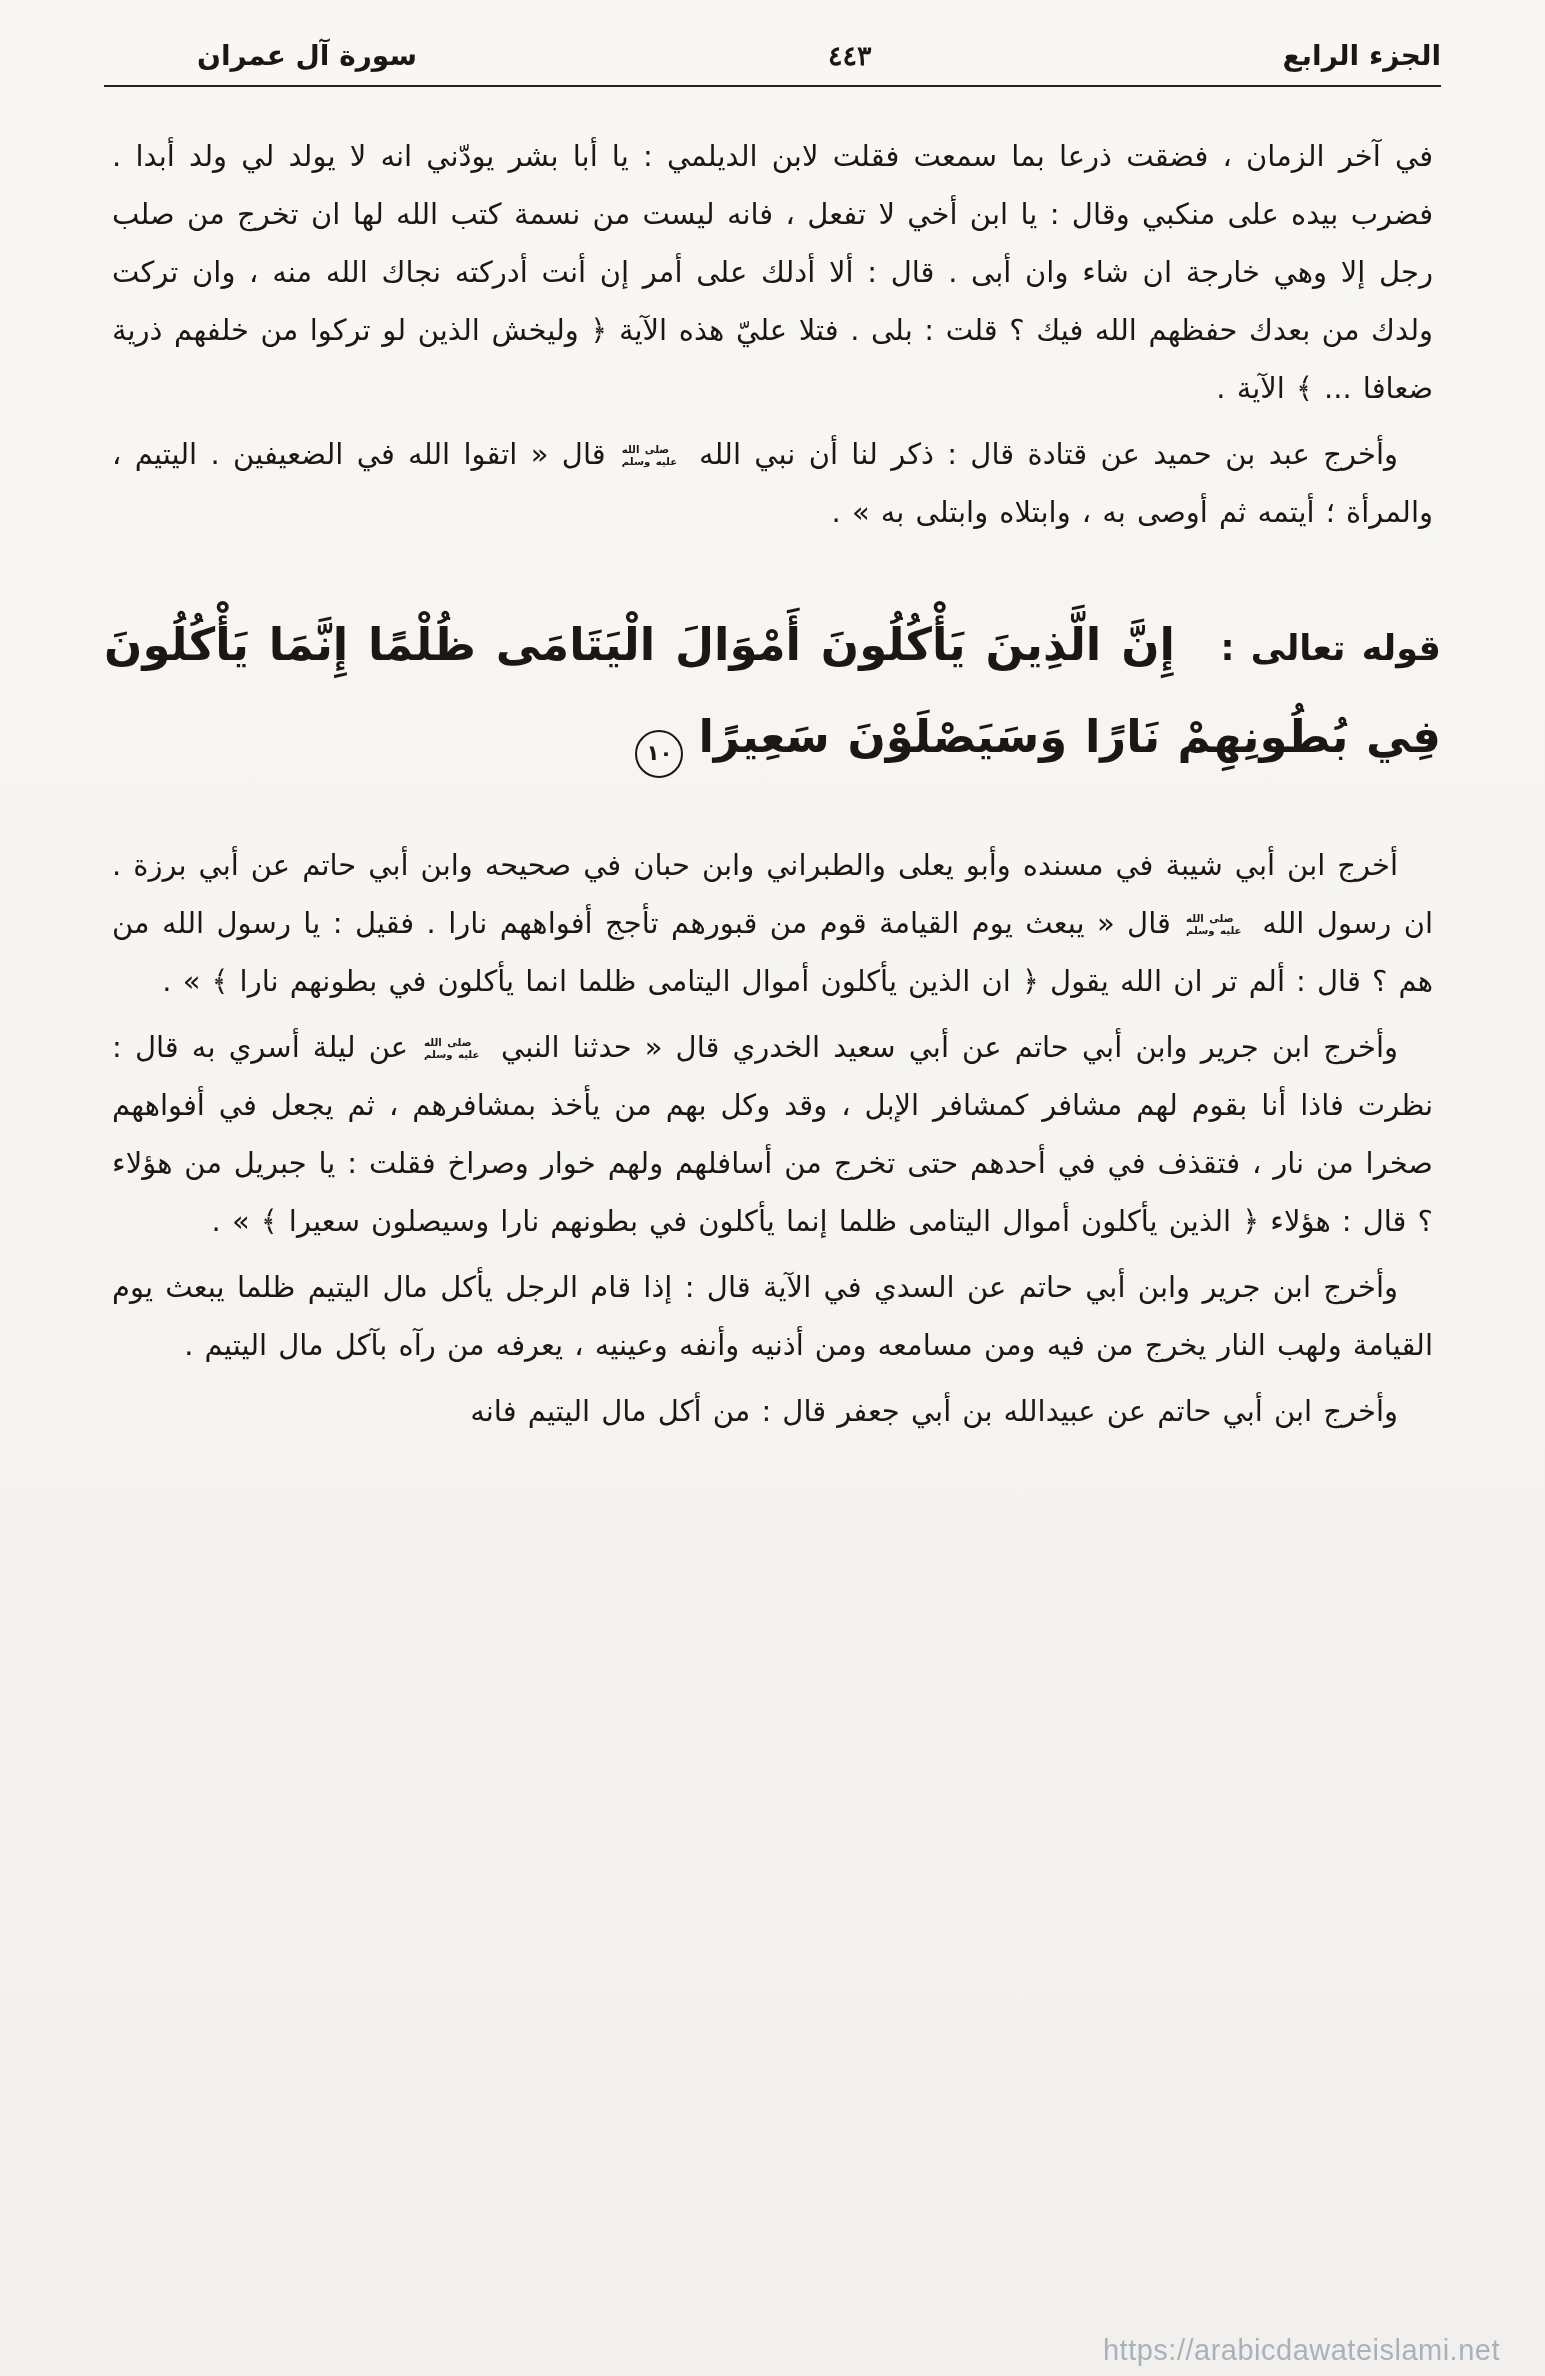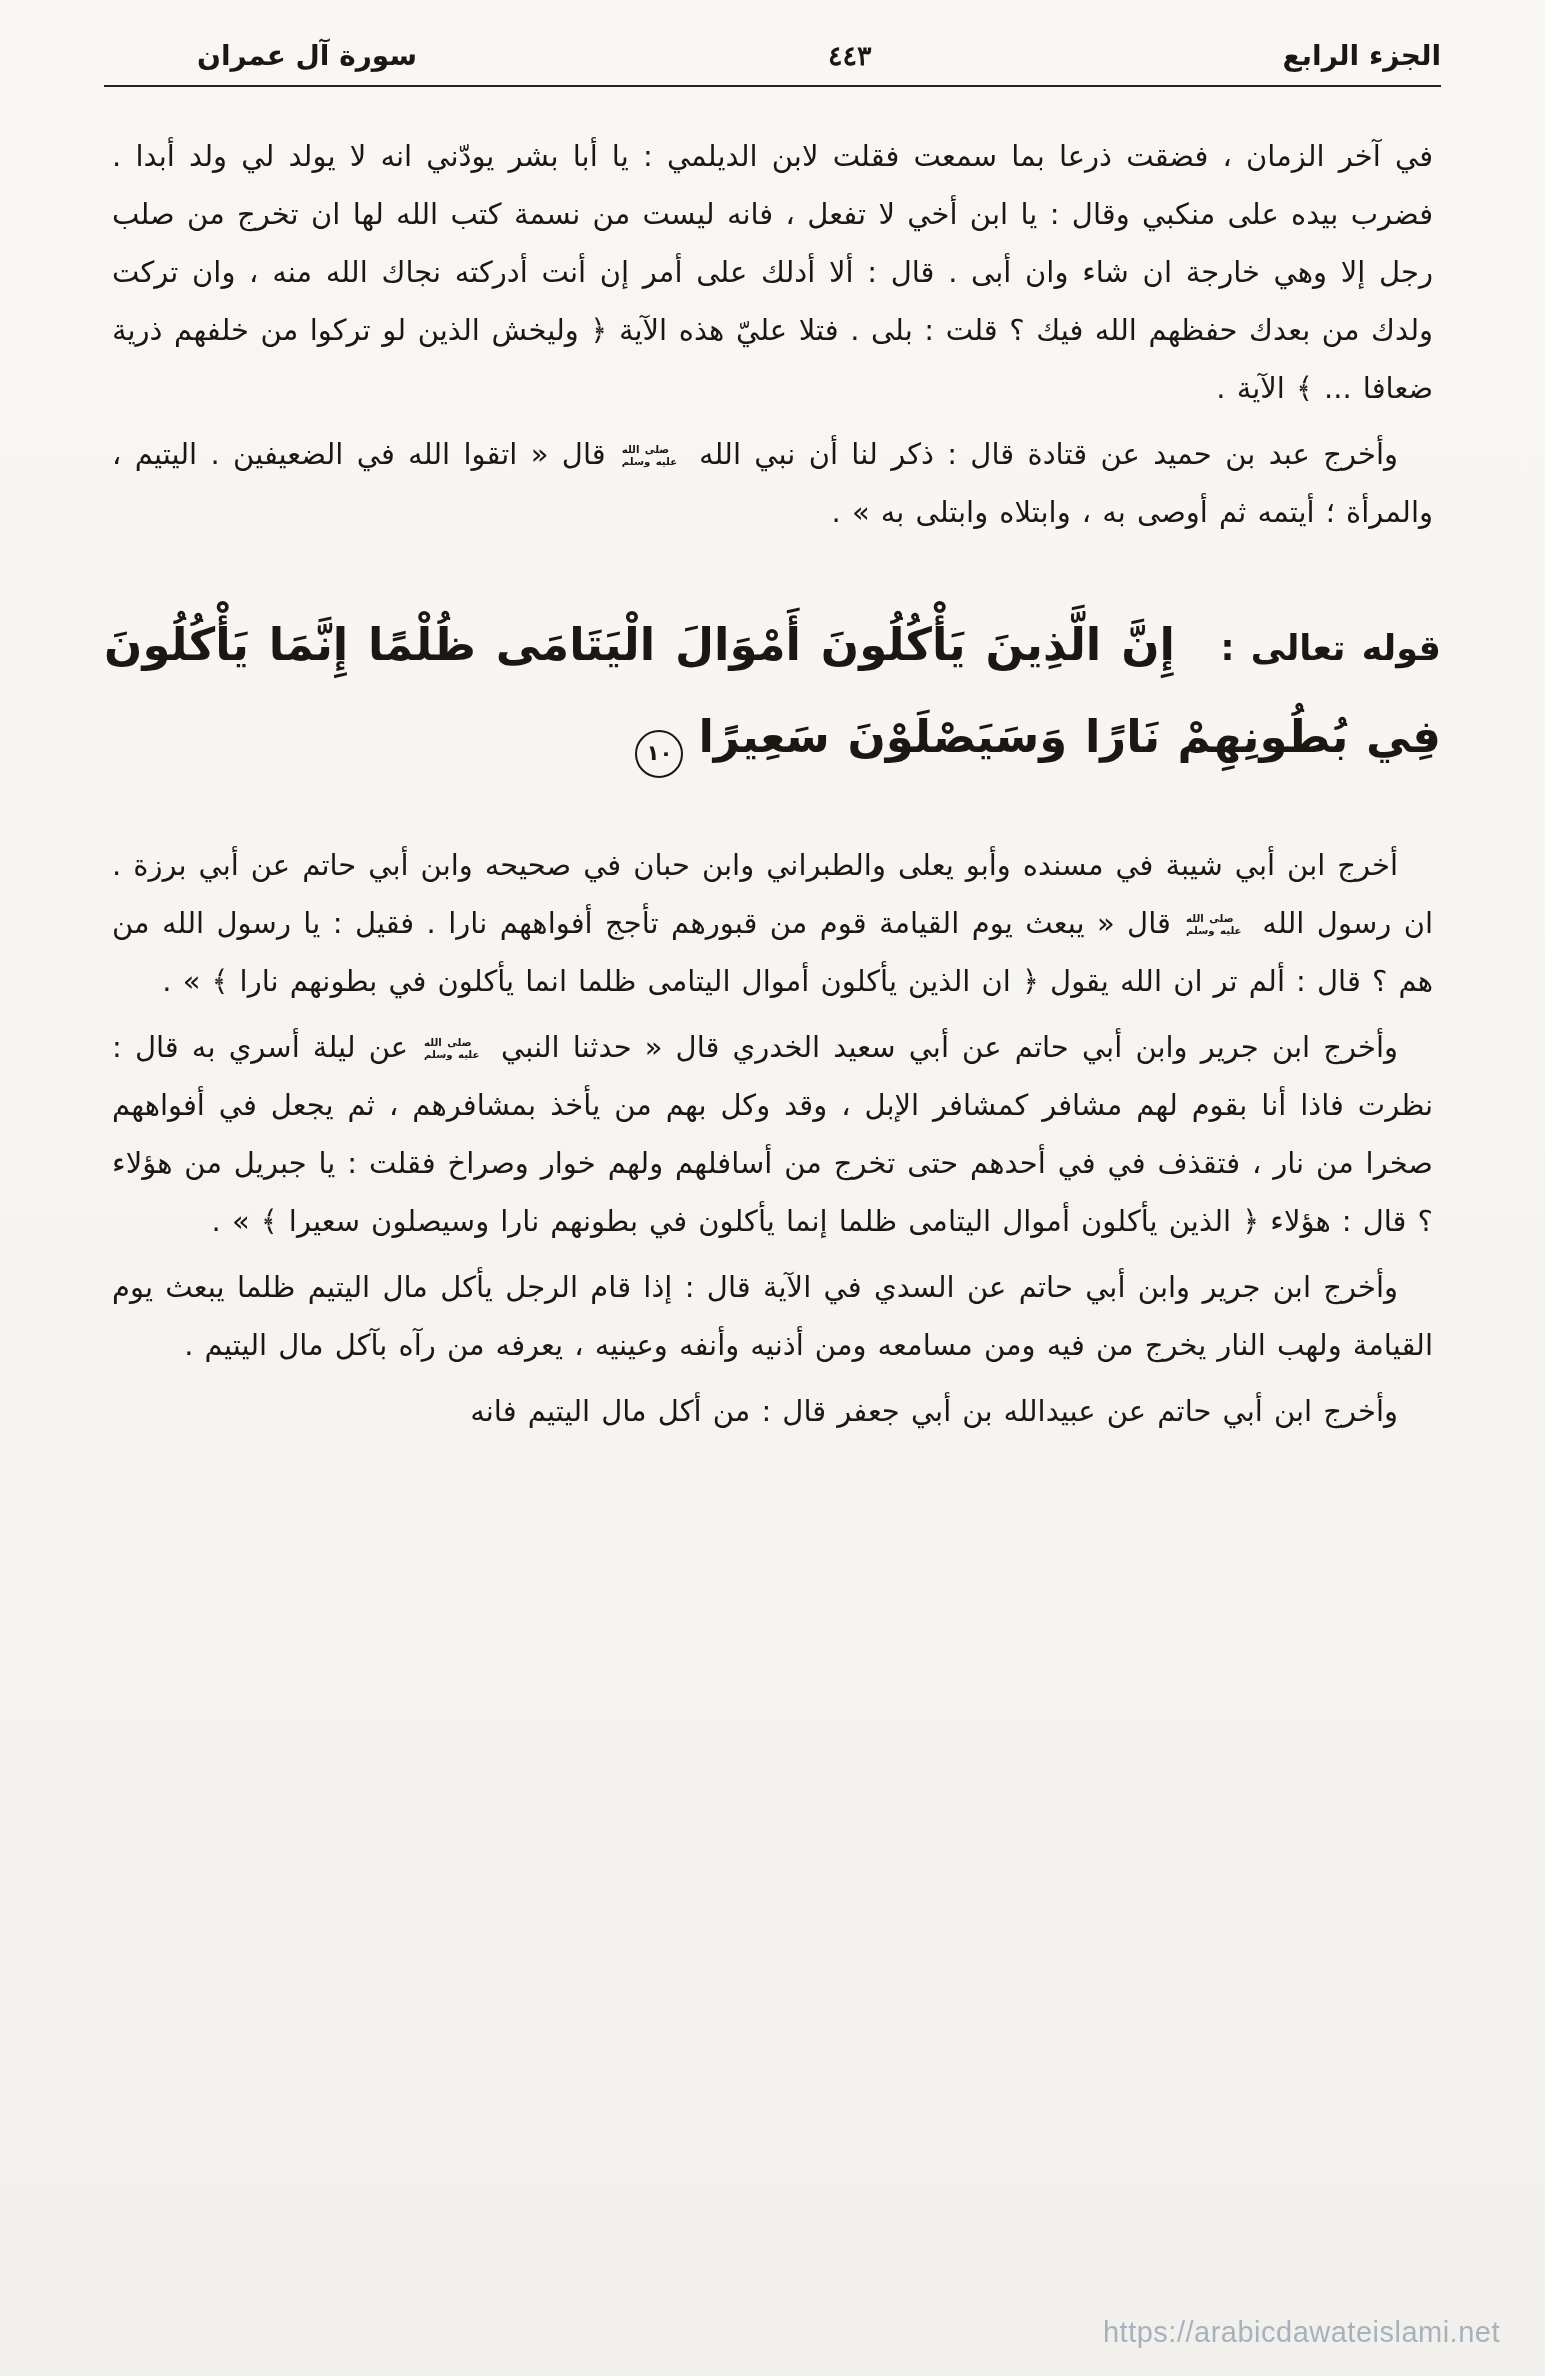--- a/index.html
+++ b/index.html
@@ -79,21 +79,21 @@
     line-height: 1.15;
     font-weight: bold;
     text-align: left;
     vertical-align: middle;
     margin: 0 2.8px;
     text-indent: 0;
   }
 
   .watermark {
     position: absolute;
-    bottom: 27px;
+    bottom: 9px;
     right: 45px;
     direction: ltr;
     font-size: 29px;
     letter-spacing: 0.5px;
     color: #a7b2bc;
     font-family: "Liberation Sans", "DejaVu Sans", sans-serif;
   }
 </style>
 </head>
 <body>

